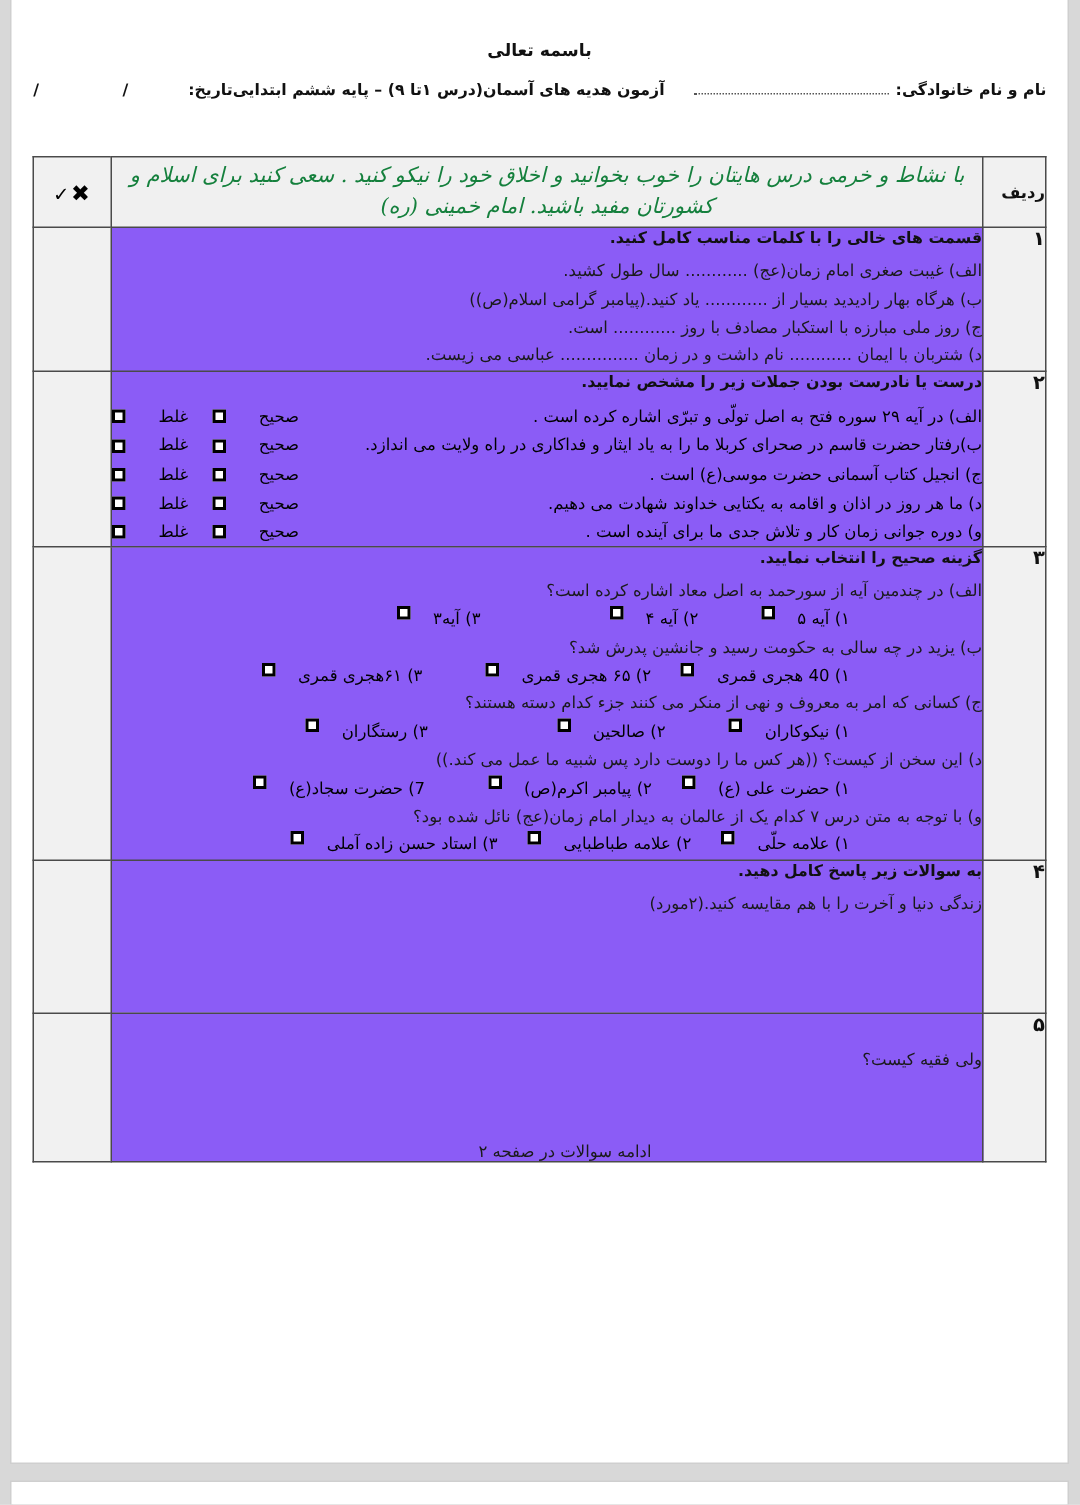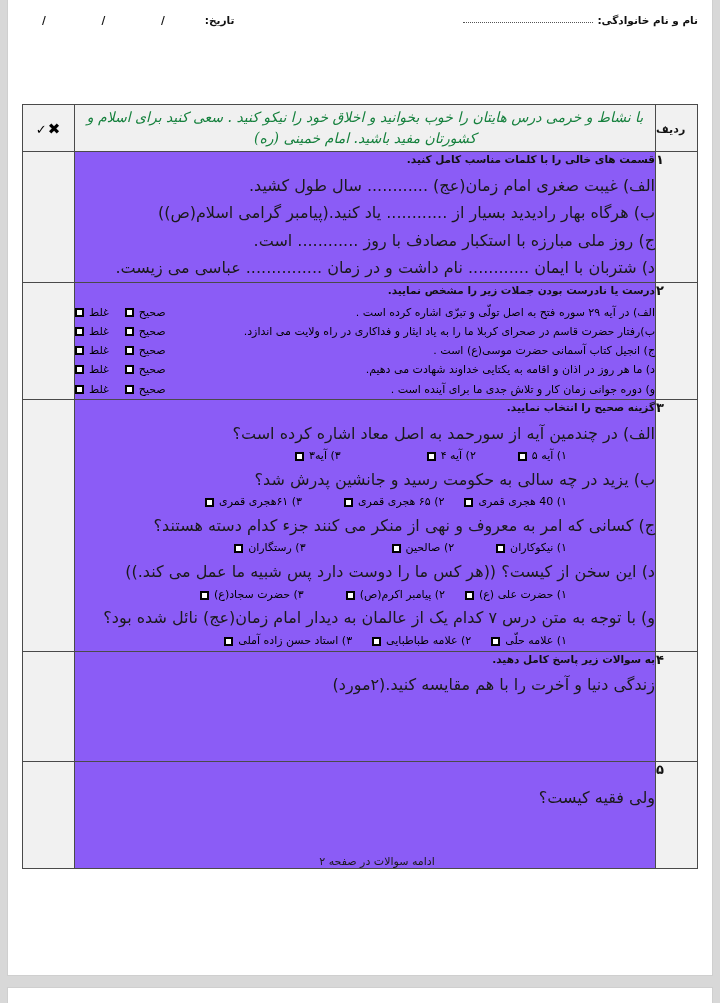--- a/index.html
+++ b/index.html
@@ -94,21 +94,21 @@
     background: #8b5cf6;
   }
   table.exam tr.hdr td {
     background: #f0f0f0;
     height: 46px;
     vertical-align: middle;
   }
   td.col-num {
     width: 42px;
     background: #f1f1f1 !important;
-    text-align: left;
+    text-align: right;
     vertical-align: middle;
     font-size: 13px;
     font-weight: bold;
     color: #111;
   }
   td.col-mark {
     width: 52px;
     background: #f1f1f1 !important;
     text-align: center;
     vertical-align: middle;
@@ -139,21 +139,21 @@
   
   .q-title {
     font-size: 10.5px;
     font-weight: bold;
     color: #111;
     text-align: right;
     margin-bottom: 4px;
     line-height: 1.5;
   }
   .q-line {
-    font-size: 16px;
+    font-size: 11px;
     color: #1a1a1a;
     line-height: 1.72;
     text-align: right;
     font-family: "DejaVu Sans", "Liberation Sans", sans-serif;
   }
 
   .opt-row {
     display: flex;
     flex-direction: row;
     align-items: center;
@@ -173,39 +173,38 @@
     flex: 1 1 auto;
     text-align: right;
     padding-left: 10px;
     white-space: nowrap;
     overflow: visible;
   }
   .tf-opt {
     flex: 0 0 auto;
     display: flex;
     align-items: center;
-    gap: 5px;
+    gap: 22px;
     margin-left: 16px;
     white-space: nowrap;
   }
   .tf-opt:last-child { margin-left: 0; }
 
   .cbx {
     display: inline-block;
     width: 9px;
     height: 9px;
     border: 2px solid #000;
     background: #fff;
     flex: 0 0 auto;
   }
 
   .mc-opt {
     display: flex;
-    align-items: center;
-    gap: 5px;
+    gap: 15px;
     white-space: nowrap;
   }
   .mc-spacer-lg { width: 86px; }
   .mc-spacer-md { width: 42px; }
   .mc-spacer-sm { width: 20px; }
 
   .answer-space { height: 62px; }
   .footer-note {
     text-align: center;
     font-size: 11px;
@@ -215,24 +214,26 @@
   }
   .spacer-q5 { height: 22px; }
 </style>
 </head>
 <body>
 
 <div id="screen">
 
   <div class="page">
 
+    <div class="basmala">باسمه تعالی</div>
 
     <div class="head-row">
       <span class="hr-name">نام و نام خانوادگی:</span>
       <span class="hr-dots"></span>
+      <span class="hr-title">آزمون هدیه های آسمان(درس ۱تا ۹) – پایه ششم ابتدایی</span>
       <span class="hr-spacer"></span>
       <span class="hr-date">تاریخ:</span>
       <span class="hr-slashes">/ / /</span>
     </div>
 
     <table class="exam">
 
       <tbody>
           <tr class="hdr">
         <td class="col-num">
@@ -397,21 +398,21 @@
               <span>۱) حضرت علی (ع)</span>
               <span class="cbx"></span>
             </span>
             <span class="mc-spacer-sm"></span>
             <span class="mc-opt">
               <span>۲) پیامبر اکرم(ص)</span>
               <span class="cbx"></span>
             </span>
             <span class="mc-spacer-md"></span>
             <span class="mc-opt">
-              <span>۳) حضرت سجاد(ع)</span>
+              <span>7) حضرت سجاد(ع)</span>
               <span class="cbx"></span>
             </span>
           </div>
 
           <div class="q-line">و) با توجه به متن درس ۷ کدام یک از عالمان به دیدار امام زمان(عج) نائل شده بود؟</div>
           <div class="opt-row">
             <span class="mc-spacer-lg"></span>
             <span class="mc-opt">
               <span>۱) علامه حلّی</span>
               <span class="cbx"></span>

